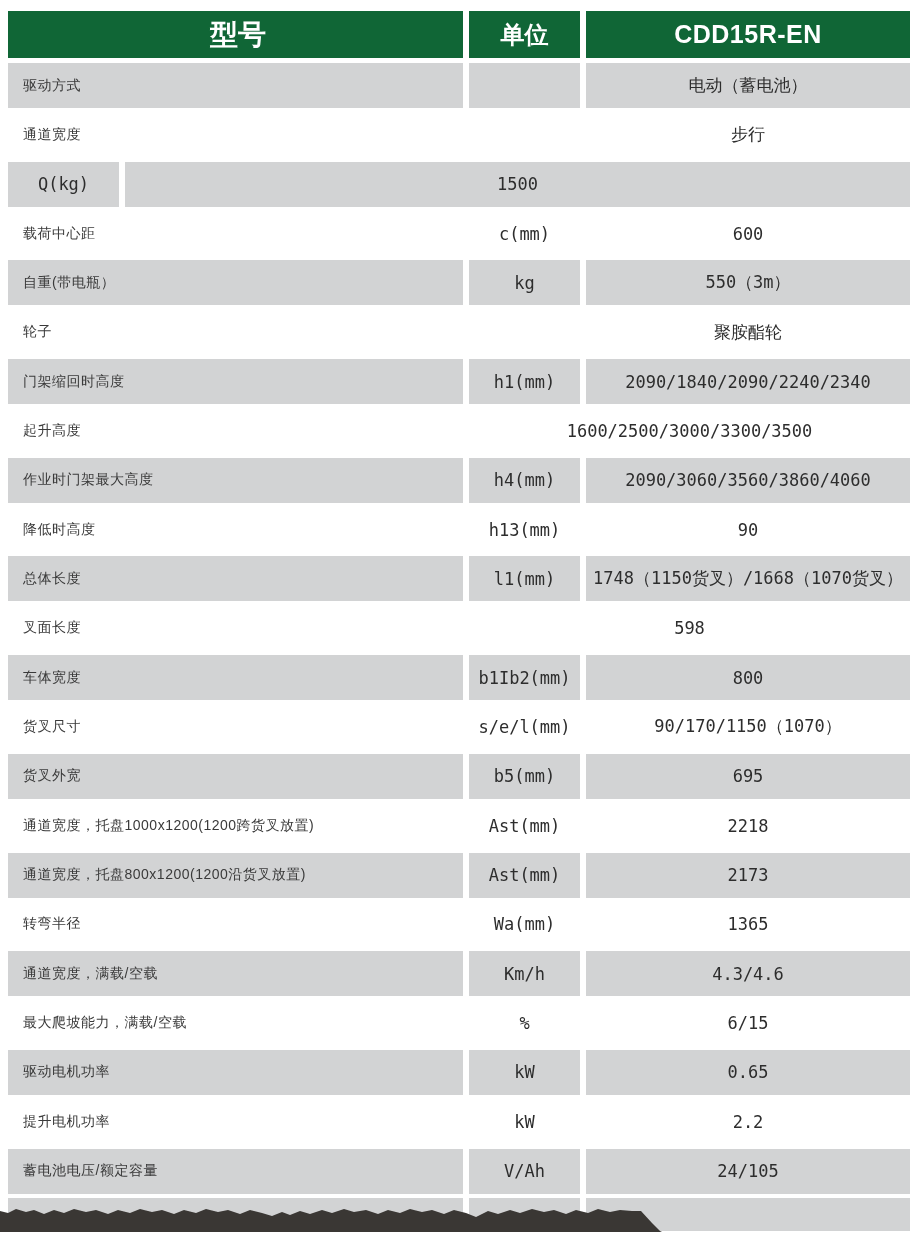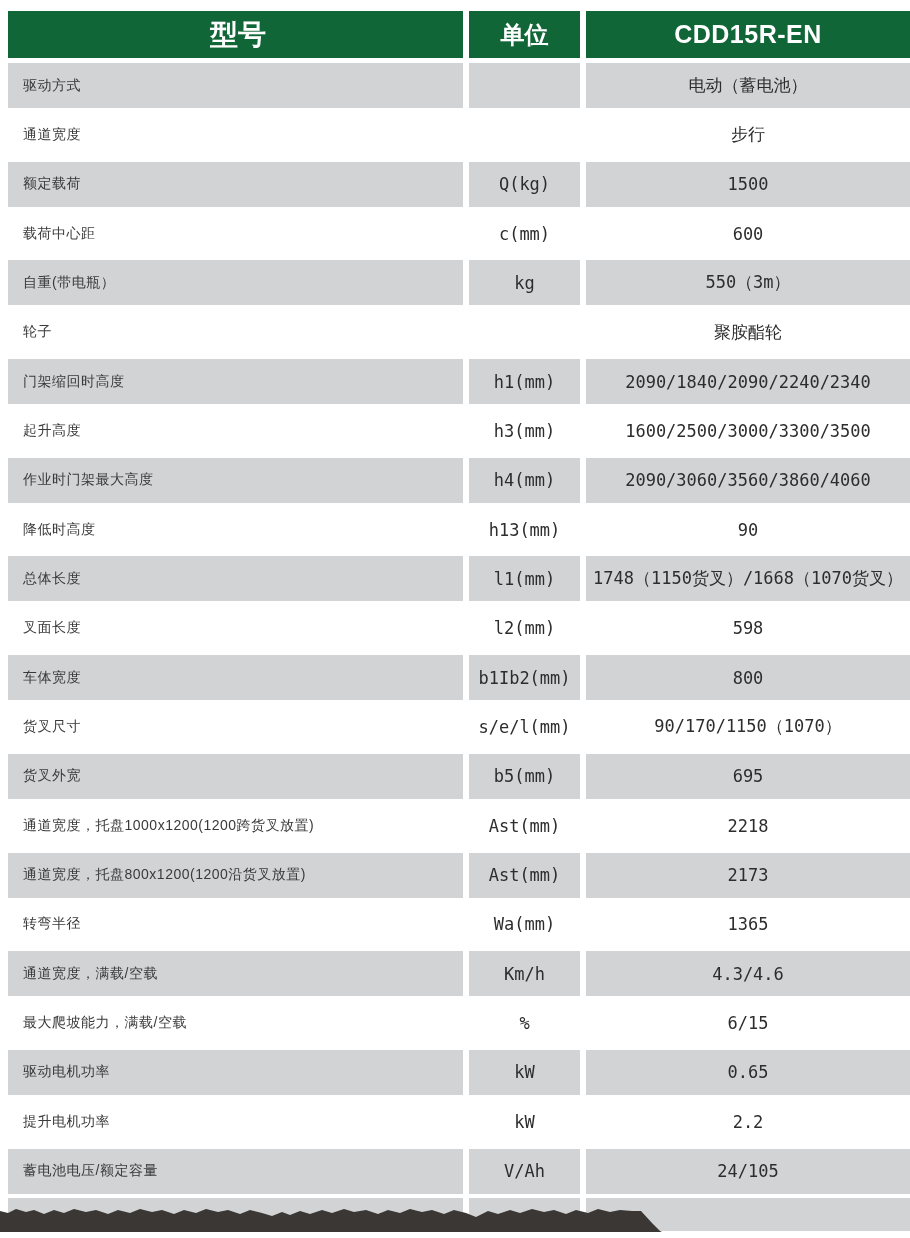--- a/index.html
+++ b/index.html
@@ -66,23 +66,20 @@
         </div>
     <div class="cell c2">
           <span class="unit"></span>
         </div>
     <div class="cell c3">
           <span class="value">步行</span>
         </div>
   </div>
 
   <div class="row data-row shaded">
-    <div class="cell c1">
-          <span class="label">额定载荷</span>
-        </div>
     <div class="cell c2">
           <span class="unit">Q(kg)</span>
         </div>
     <div class="cell c3">
           <span class="value">1500</span>
         </div>
   </div>
 
   <div class="row data-row">
     <div class="cell c1">
@@ -129,23 +126,20 @@
         </div>
     <div class="cell c3">
           <span class="value">2090/1840/2090/2240/2340</span>
         </div>
   </div>
 
   <div class="row data-row">
     <div class="cell c1">
           <span class="label">起升高度</span>
         </div>
-    <div class="cell c2">
-          <span class="unit">h3(mm)</span>
-        </div>
     <div class="cell c3">
           <span class="value">1600/2500/3000/3300/3500</span>
         </div>
   </div>
 
   <div class="row data-row shaded">
     <div class="cell c1">
           <span class="label">作业时门架最大高度</span>
         </div>
     <div class="cell c2">
@@ -176,23 +170,20 @@
           <span class="unit">l1(mm)</span>
         </div>
     <div class="cell c3">
           <span class="value">1748（1150货叉）/1668（1070货叉）</span>
         </div>
   </div>
 
   <div class="row data-row">
     <div class="cell c1">
           <span class="label">叉面长度</span>
-        </div>
-    <div class="cell c2">
-          <span class="unit">l2(mm)</span>
         </div>
     <div class="cell c3">
           <span class="value">598</span>
         </div>
   </div>
 
   <div class="row data-row shaded">
     <div class="cell c1">
           <span class="label">车体宽度</span>
         </div>

